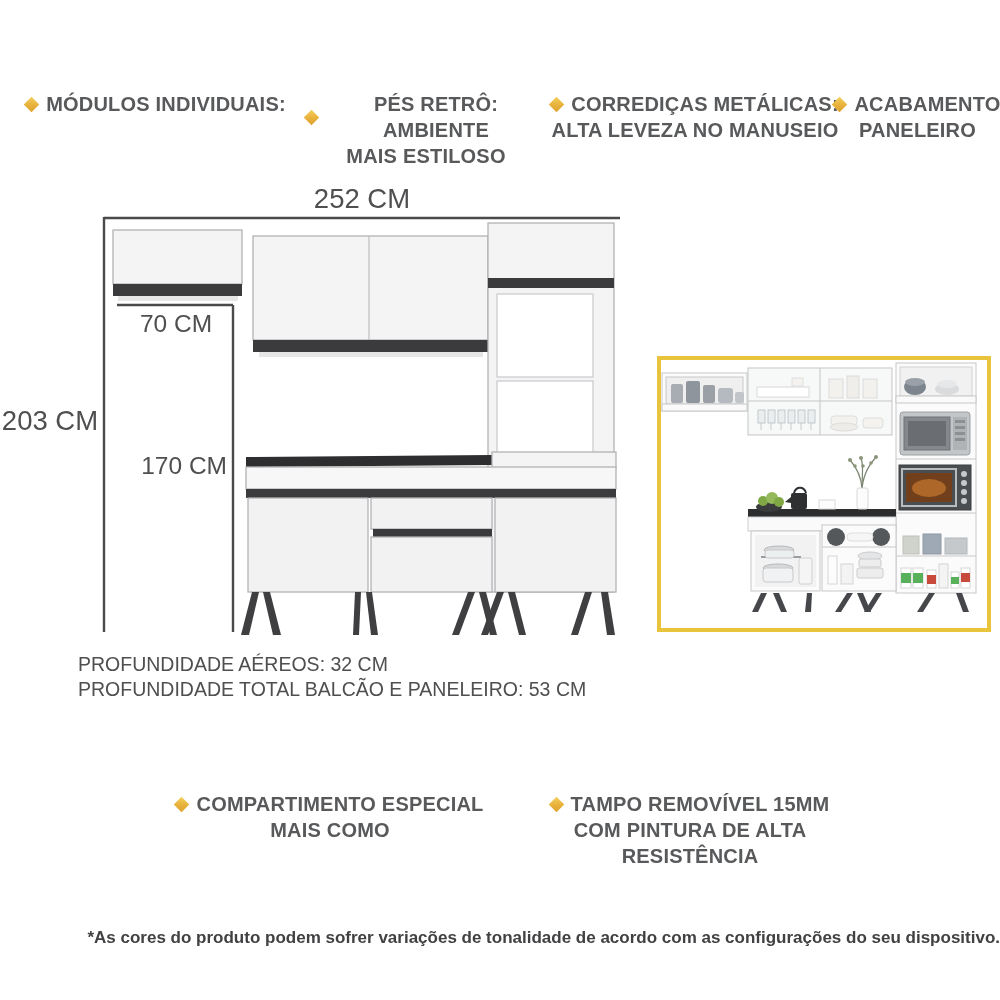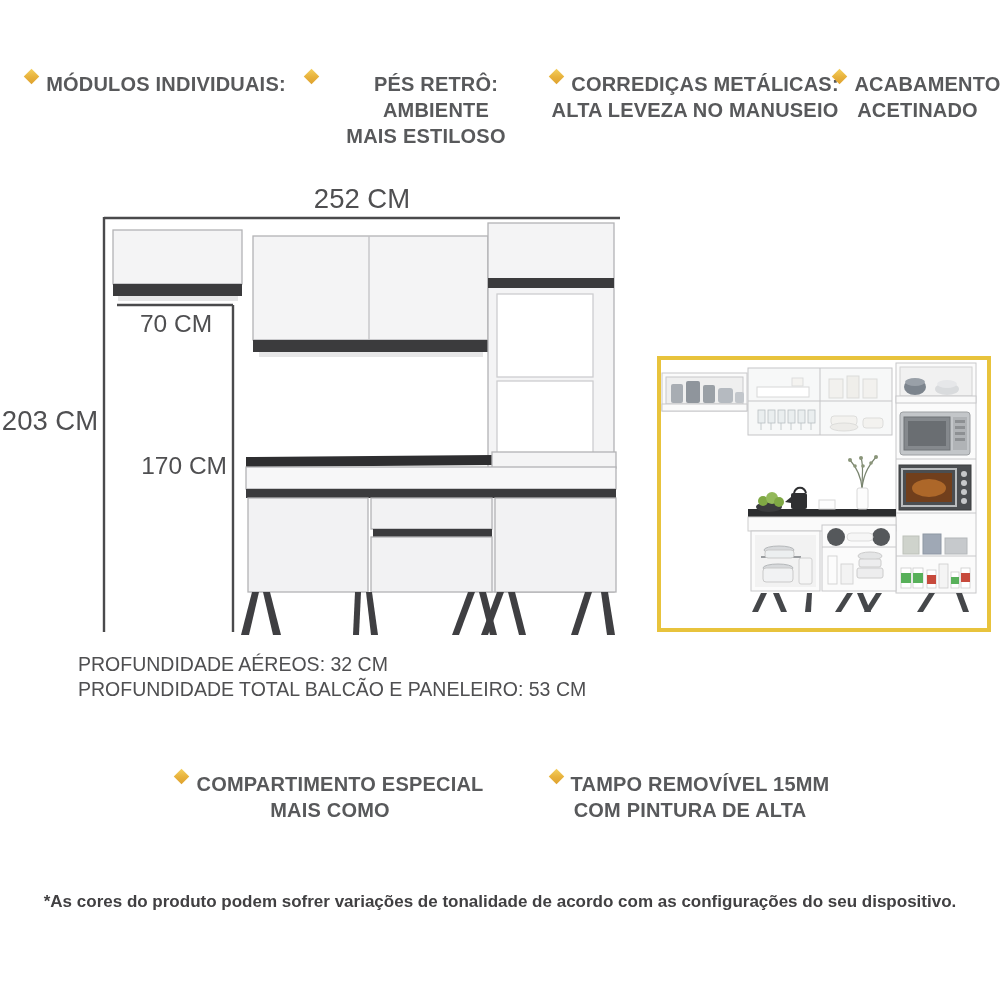--- a/index.html
+++ b/index.html
@@ -1,26 +1,26 @@
 <!DOCTYPE html>
 <html><head>
 <meta charset="utf-8">
 <style>
   html,body{margin:0;padding:0;background:#ffffff;}
   body{width:1000px;height:1000px;position:relative;overflow:hidden;
        font-family:"Liberation Sans",sans-serif;-webkit-font-smoothing:antialiased;}
   .feat{position:absolute;text-align:center;color:#58595B;font-weight:bold;
         font-size:20px;line-height:26px;letter-spacing:.2px;}
-  .feat-l1{display:flex;align-items:flex-start;justify-content:center;gap:9px;}
+  .feat-l1{display:flex;align-items:center;justify-content:center;gap:9px;margin-top:20px;}
   .diamond{display:inline-block;width:11px;height:11px;flex:0 0 11px;
            background:linear-gradient(135deg,#F4D05E 0%,#E7B13B 55%,#DFA22F 100%);
            transform:rotate(45deg);}
   .depth{position:absolute;left:78px;top:652px;width:570px;text-align:left;
          color:#4F4F51;font-size:19.5px;line-height:25px;font-weight:400;}
-  .footnote{position:absolute;left:0;top:892px;width:1000px;text-align:center;
+  .footnote{position:absolute;left:0;top:928px;width:1000px;text-align:right;
             color:#414042;font-size:17px;font-weight:bold;}
   #diagram-svg{position:absolute;left:0;top:170px;}
   .photo-frame{position:absolute;left:657px;top:356px;width:334px;height:276px;
                box-sizing:border-box;border:4px solid #E8C33C;background:#fff;}
   .photo-frame svg{display:block;width:100%;height:100%;}
 </style>
 </head>
 <body>
 
 <div class="feat" style="left:6px;top:71px;width:300px">
@@ -41,21 +41,21 @@
       <span class="diamond"></span>
       <span>CORREDIÇAS METÁLICAS:</span>
     </div>
   <div>ALTA LEVEZA NO MANUSEIO</div>
 </div>
 <div class="feat" style="left:840px;top:71px;width:155px">
   <div class="feat-l1">
       <span class="diamond"></span>
       <span>ACABAMENTO</span>
     </div>
-  <div>ACETINADO</div>
+  <div>PANELEIRO</div>
 </div>
 
 <svg id="diagram-svg" width="660" height="480" viewBox="0 170 660 480">
 
   <g stroke="#4A4A4C" stroke-width="2.4">
     <line x1="104" y1="218" x2="620" y2="218"></line>
     <line x1="104" y1="217" x2="104" y2="632"></line>
     <line x1="117" y1="305" x2="233" y2="305"></line>
     <line x1="233" y1="305" x2="233" y2="632"></line>
   </g>
@@ -280,15 +280,16 @@
       <span>COMPARTIMENTO ESPECIAL</span>
     </div>
   <div>MAIS COMO</div>
 </div>
 <div class="feat" style="left:530px;top:771px;width:320px">
   <div class="feat-l1">
       <span class="diamond"></span>
       <span>TAMPO REMOVÍVEL 15MM</span>
     </div>
   <div>COM PINTURA DE ALTA</div>
+  <div>RESISTÊNCIA</div>
 </div>
 
 <div class="footnote">*As cores do produto podem sofrer variações de tonalidade de acordo com as configurações do seu dispositivo.</div>
 
 </body></html>

